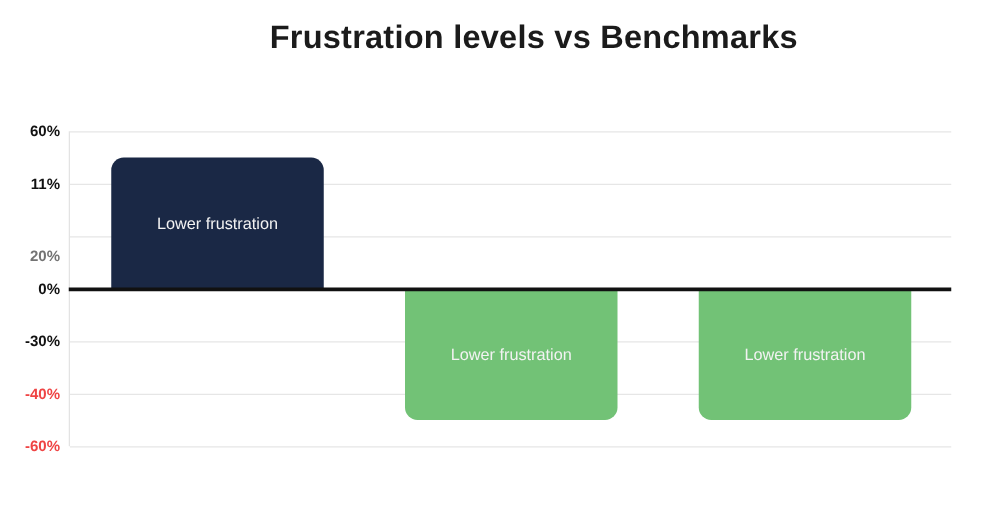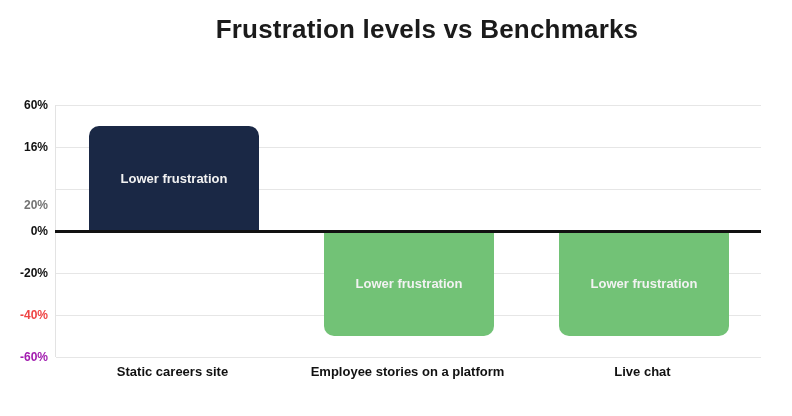--- a/index.html
+++ b/index.html
@@ -70,21 +70,21 @@
     position: absolute;
     z-index: 2;
     display: flex;
     align-items: center;
     justify-content: center;
   }
   .bar.pos { border-radius: 10px 10px 0 0; }
   .bar.neg { border-radius: 0 0 10px 10px; }
   .bar-label {
     font-size: 13px;
-    font-weight: 700;
+    font-weight: 400;
     color: #f2f2f2;
     white-space: nowrap;
   }
   .x-axis {
     position: absolute;
     left: 55px;
     top: 364px;
     width: 705px;
     display: flex;
   }
@@ -98,26 +98,26 @@
   }
 </style>
 </head>
 <body>
 
 <div class="chart-canvas">
   <div class="chart-title">Frustration levels vs Benchmarks</div>
 
   <div class="y-axis">
       <div class="ytick" style="color: rgb(17, 17, 17); top: 0px; margin-left: 16px;">60%</div>
-      <div class="ytick" style="color: rgb(17, 17, 17); top: 42px;">16%</div>
+      <div class="ytick" style="color: rgb(17, 17, 17); top: 42px;">11%</div>
       <div class="ytick" style="color: #737373; top: 100px;">20%</div>
       <div class="ytick" style="color: rgb(17, 17, 17); top: 126px;">0%</div>
-      <div class="ytick" style="color: rgb(17, 17, 17); top: 168px;">-20%</div>
+      <div class="ytick" style="color: rgb(17, 17, 17); top: 168px;">-30%</div>
       <div class="ytick" style="color: #ef4444; top: 210px;">-40%</div>
-      <div class="ytick" style="color: #a21caf; top: 252px;">-60%</div>
+      <div class="ytick" style="color: #ef4444; top: 252px;">-60%</div>
     </div>
 
   <div class="plot-area">
       <div class="gridline" style="background: rgb(230, 230, 230); top: -0.5px;"></div>
       <div class="gridline" style="background: rgb(230, 230, 230); top: 41.5px;"></div>
       <div class="gridline" style="background: rgb(230, 230, 230); top: 83.5px;"></div>
       <div class="zero-line" style="background: rgb(17, 17, 17); top: 124.5px;"></div>
       <div class="gridline" style="background: rgb(230, 230, 230); top: 167.5px;"></div>
       <div class="gridline" style="background: rgb(230, 230, 230); top: 209.5px;"></div>
       <div class="gridline" style="background: rgb(230, 230, 230); top: 251.5px;"></div>
@@ -125,18 +125,13 @@
         <span class="bar-label" style="color: rgb(242, 242, 242);">Lower frustration</span>
       </div>
       <div class="bar neg" style="background: rgb(114, 194, 118); left: 268px; width: 170px; top: 126px; height: 105px;">
         <span class="bar-label" style="color: rgb(242, 242, 242);">Lower frustration</span>
       </div>
       <div class="bar neg" style="background: rgb(114, 194, 118); left: 503px; width: 170px; top: 126px; height: 105px;">
         <span class="bar-label" style="color: rgb(242, 242, 242);">Lower frustration</span>
       </div>
     </div>
 
-  <div class="x-axis">
-      <div class="xtick" style="color: rgb(17, 17, 17);">Static careers site</div>
-      <div class="xtick" style="color: rgb(17, 17, 17);">Employee stories on a platform</div>
-      <div class="xtick" style="color: rgb(17, 17, 17);">Live chat</div>
-    </div>
 </div>
 
 </body></html>

